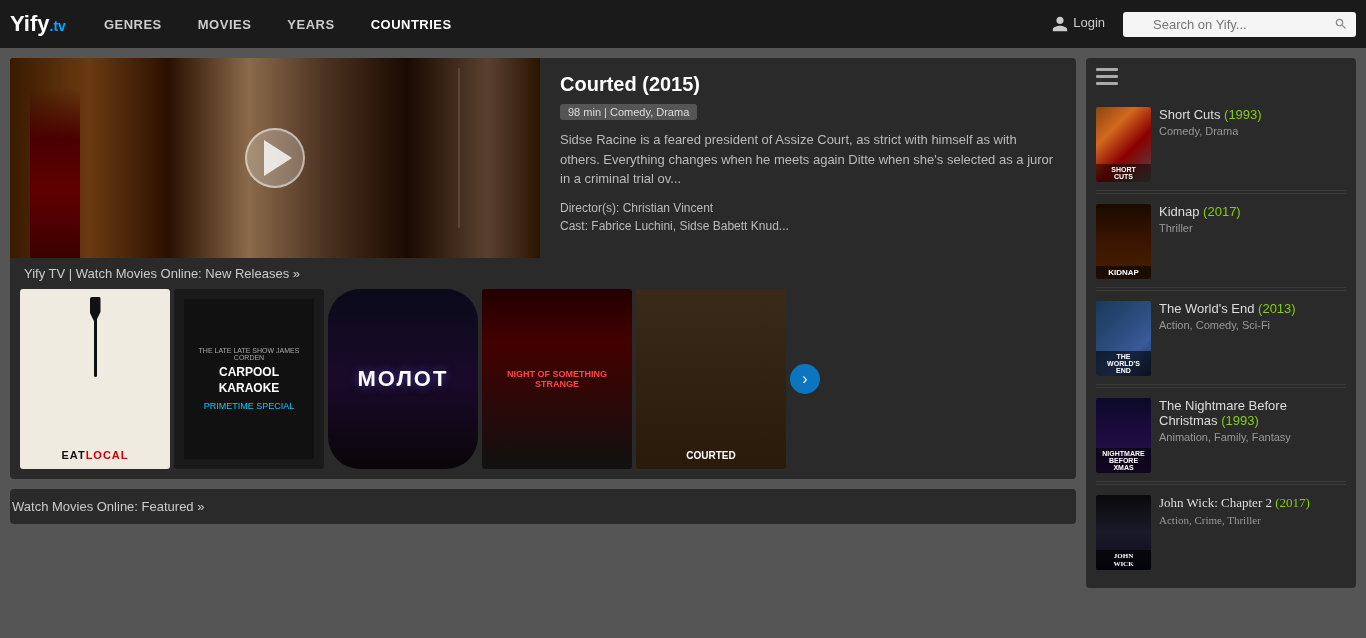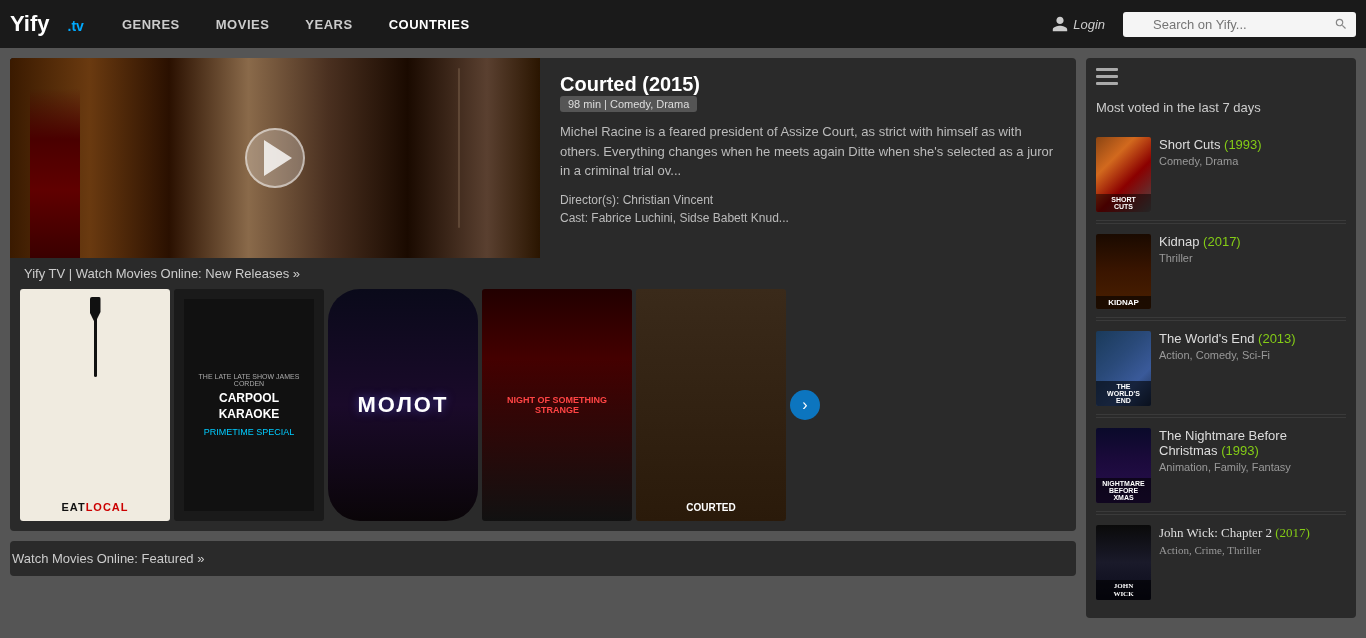--- a/index.html
+++ b/index.html
@@ -16,45 +16,43 @@
     }
     #logo {
       color: white;
       font-size: 22px;
       font-weight: bold;
       margin-right: 20px;
       text-decoration: none;
       white-space: nowrap;
     }
     #logo .yify { color: white; }
-    #logo .dot-tv { color: #00aaff; font-size: 14px; margin-left: 18px; }
+    #logo .dot-tv { color: #00aaff; font-size: 14px; }
     .nav-links {
       display: flex;
       flex: 1;
     }
     .nav-link {
       color: #ccc;
       text-decoration: none;
       padding: 0 18px;
       height: 48px;
       display: flex;
       align-items: center;
       font-size: 13px;
       letter-spacing: 0.5px;
       font-weight: bold;
     }
     .nav-link.active { color: white; }
     .login-area {
       display: flex;
-      align-items: center;
       gap: 4px;
       padding: 0 18px;
       color: #ccc;
       cursor: pointer;
-      font-style: italic;
     }
     .login-area .person-icon {
       width: 18px;
       height: 18px;
       fill: #ccc;
     }
     .search-box {
       display: flex;
       align-items: center;
       background: #f5f5f5;
@@ -140,20 +138,21 @@
       margin-left: 5px;
     }
     .featured-info {
       padding: 15px 20px;
       flex: 1;
     }
     .featured-title {
       color: white;
       font-size: 20px;
       font-weight: bold;
+      margin-bottom: 8px;
     }
     .featured-meta-badge {
       background: #555;
       color: #ddd;
       padding: 2px 8px;
       border-radius: 3px;
       font-size: 11px;
       display: inline-block;
       margin-bottom: 10px;
     }
@@ -186,21 +185,21 @@
 
     
     .movies-row {
       display: flex;
       gap: 4px;
       padding: 0 10px 10px 10px;
       align-items: center;
     }
     .movie-thumb {
       width: 150px;
-      height: 232px;
+      height: 180px;
       border-radius: 3px;
       overflow: hidden;
       flex-shrink: 0;
       cursor: pointer;
       position: relative;
     }
     
     .thumb-eat-local { background: #f5f0e8; }
 
     
@@ -418,21 +417,21 @@
           <div class="featured-video-overlay">
             <div class="play-button">
               <div class="play-triangle"></div>
             </div>
           </div>
         </div>
 
         <div class="featured-info">
           <div class="featured-title">Courted (2015)</div>
           <div class="featured-meta-badge">98 min | Comedy, Drama</div>
-          <div class="featured-desc">Michel Racine is a feared president of Assize Court, as strict with himself as with others. Everything changes when he meets again Ditte when she's selected as a juror in a criminal trial ov...</div>
+          <div class="featured-desc">Sidse Racine is a feared president of Assize Court, as strict with himself as with others. Everything changes when he meets again Ditte when she's selected as a juror in a criminal trial ov...</div>
           <div class="featured-director">
             <span>Director(s):</span>
             <span>Christian Vincent</span>
           </div>
           <div class="featured-cast">
             <span>Cast:</span>
             <span>Fabrice Luchini, Sidse Babett Knud...</span>
           </div>
         </div>
       </div>
@@ -490,21 +489,20 @@
   </div>
 
   <div id="sidebar">
     <div class="sidebar-list-icon">
       <svg width="22" height="18" viewBox="0 0 22 18" fill="#aaa">
         <rect x="0" y="0" width="22" height="3" rx="1"></rect>
         <rect x="0" y="7" width="22" height="3" rx="1"></rect>
         <rect x="0" y="14" width="22" height="3" rx="1"></rect>
       </svg>
     </div>
-    <div class="sidebar-title">Most voted in the last 7 days</div>
 
     <div class="sidebar-movie">
       <div class="sidebar-thumb">
         <div class="sb-short-cuts">
           <div class="sb-short-cuts-label">SHORT<br>CUTS</div>
         </div>
       </div>
       <div class="sidebar-movie-info">
         <div class="sidebar-movie-title">
           <span>Short Cuts</span> <span class="year">(1993)</span>

